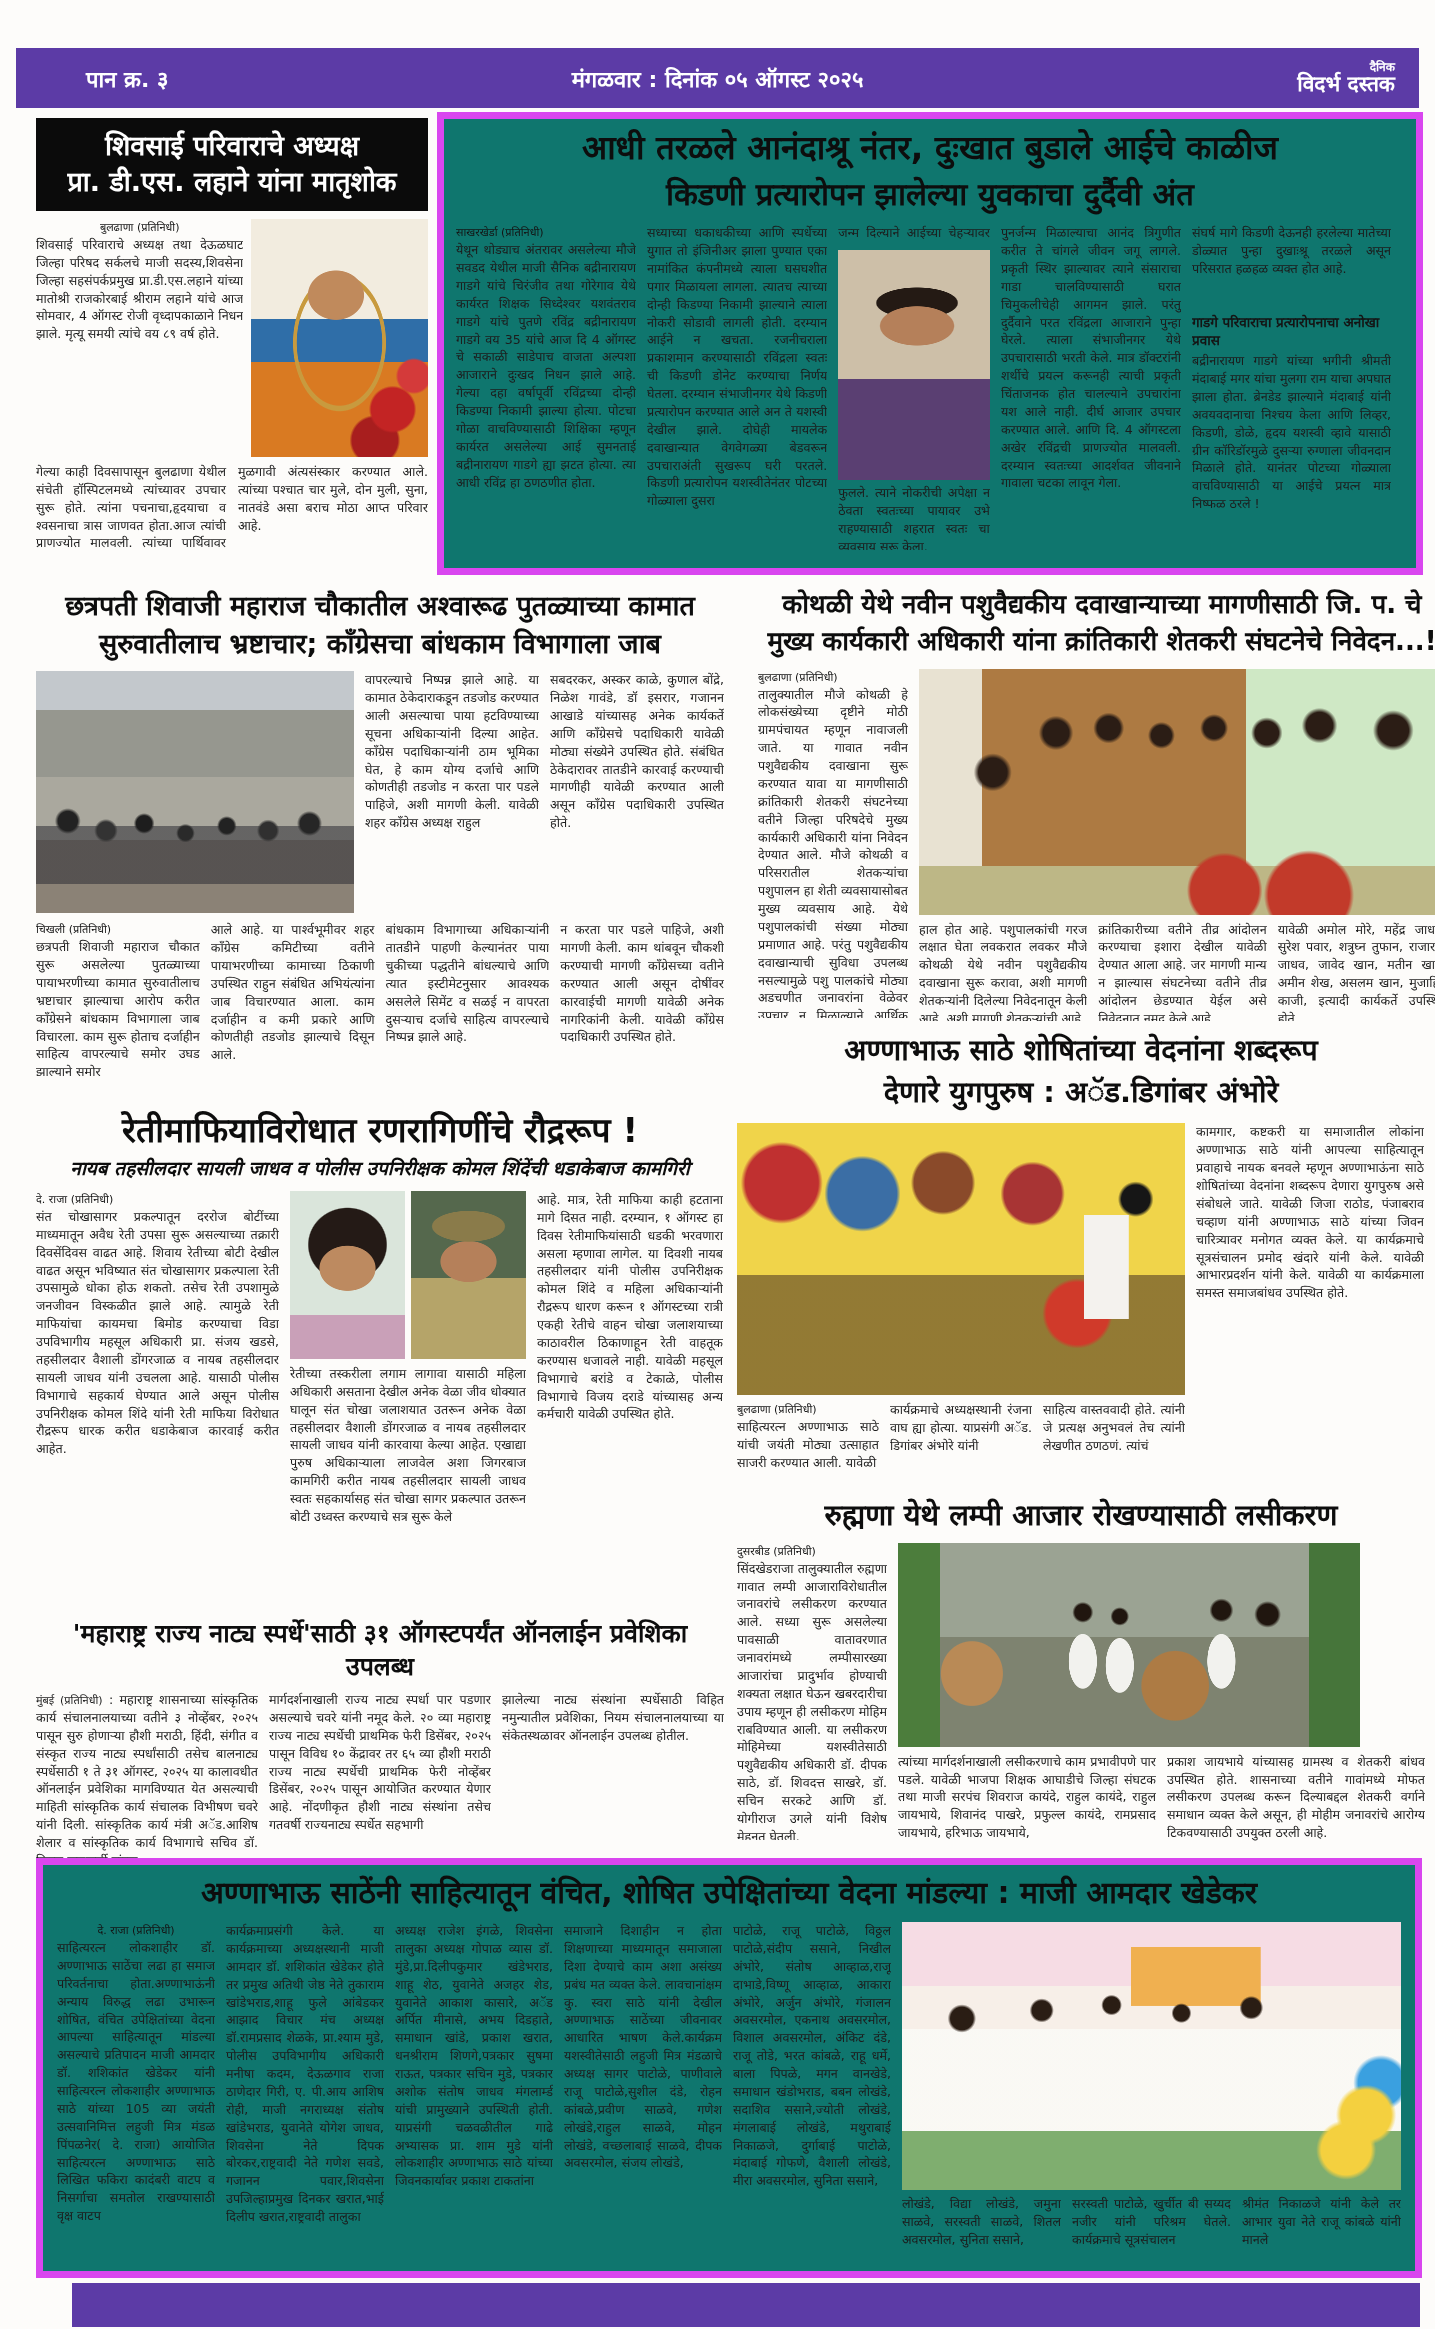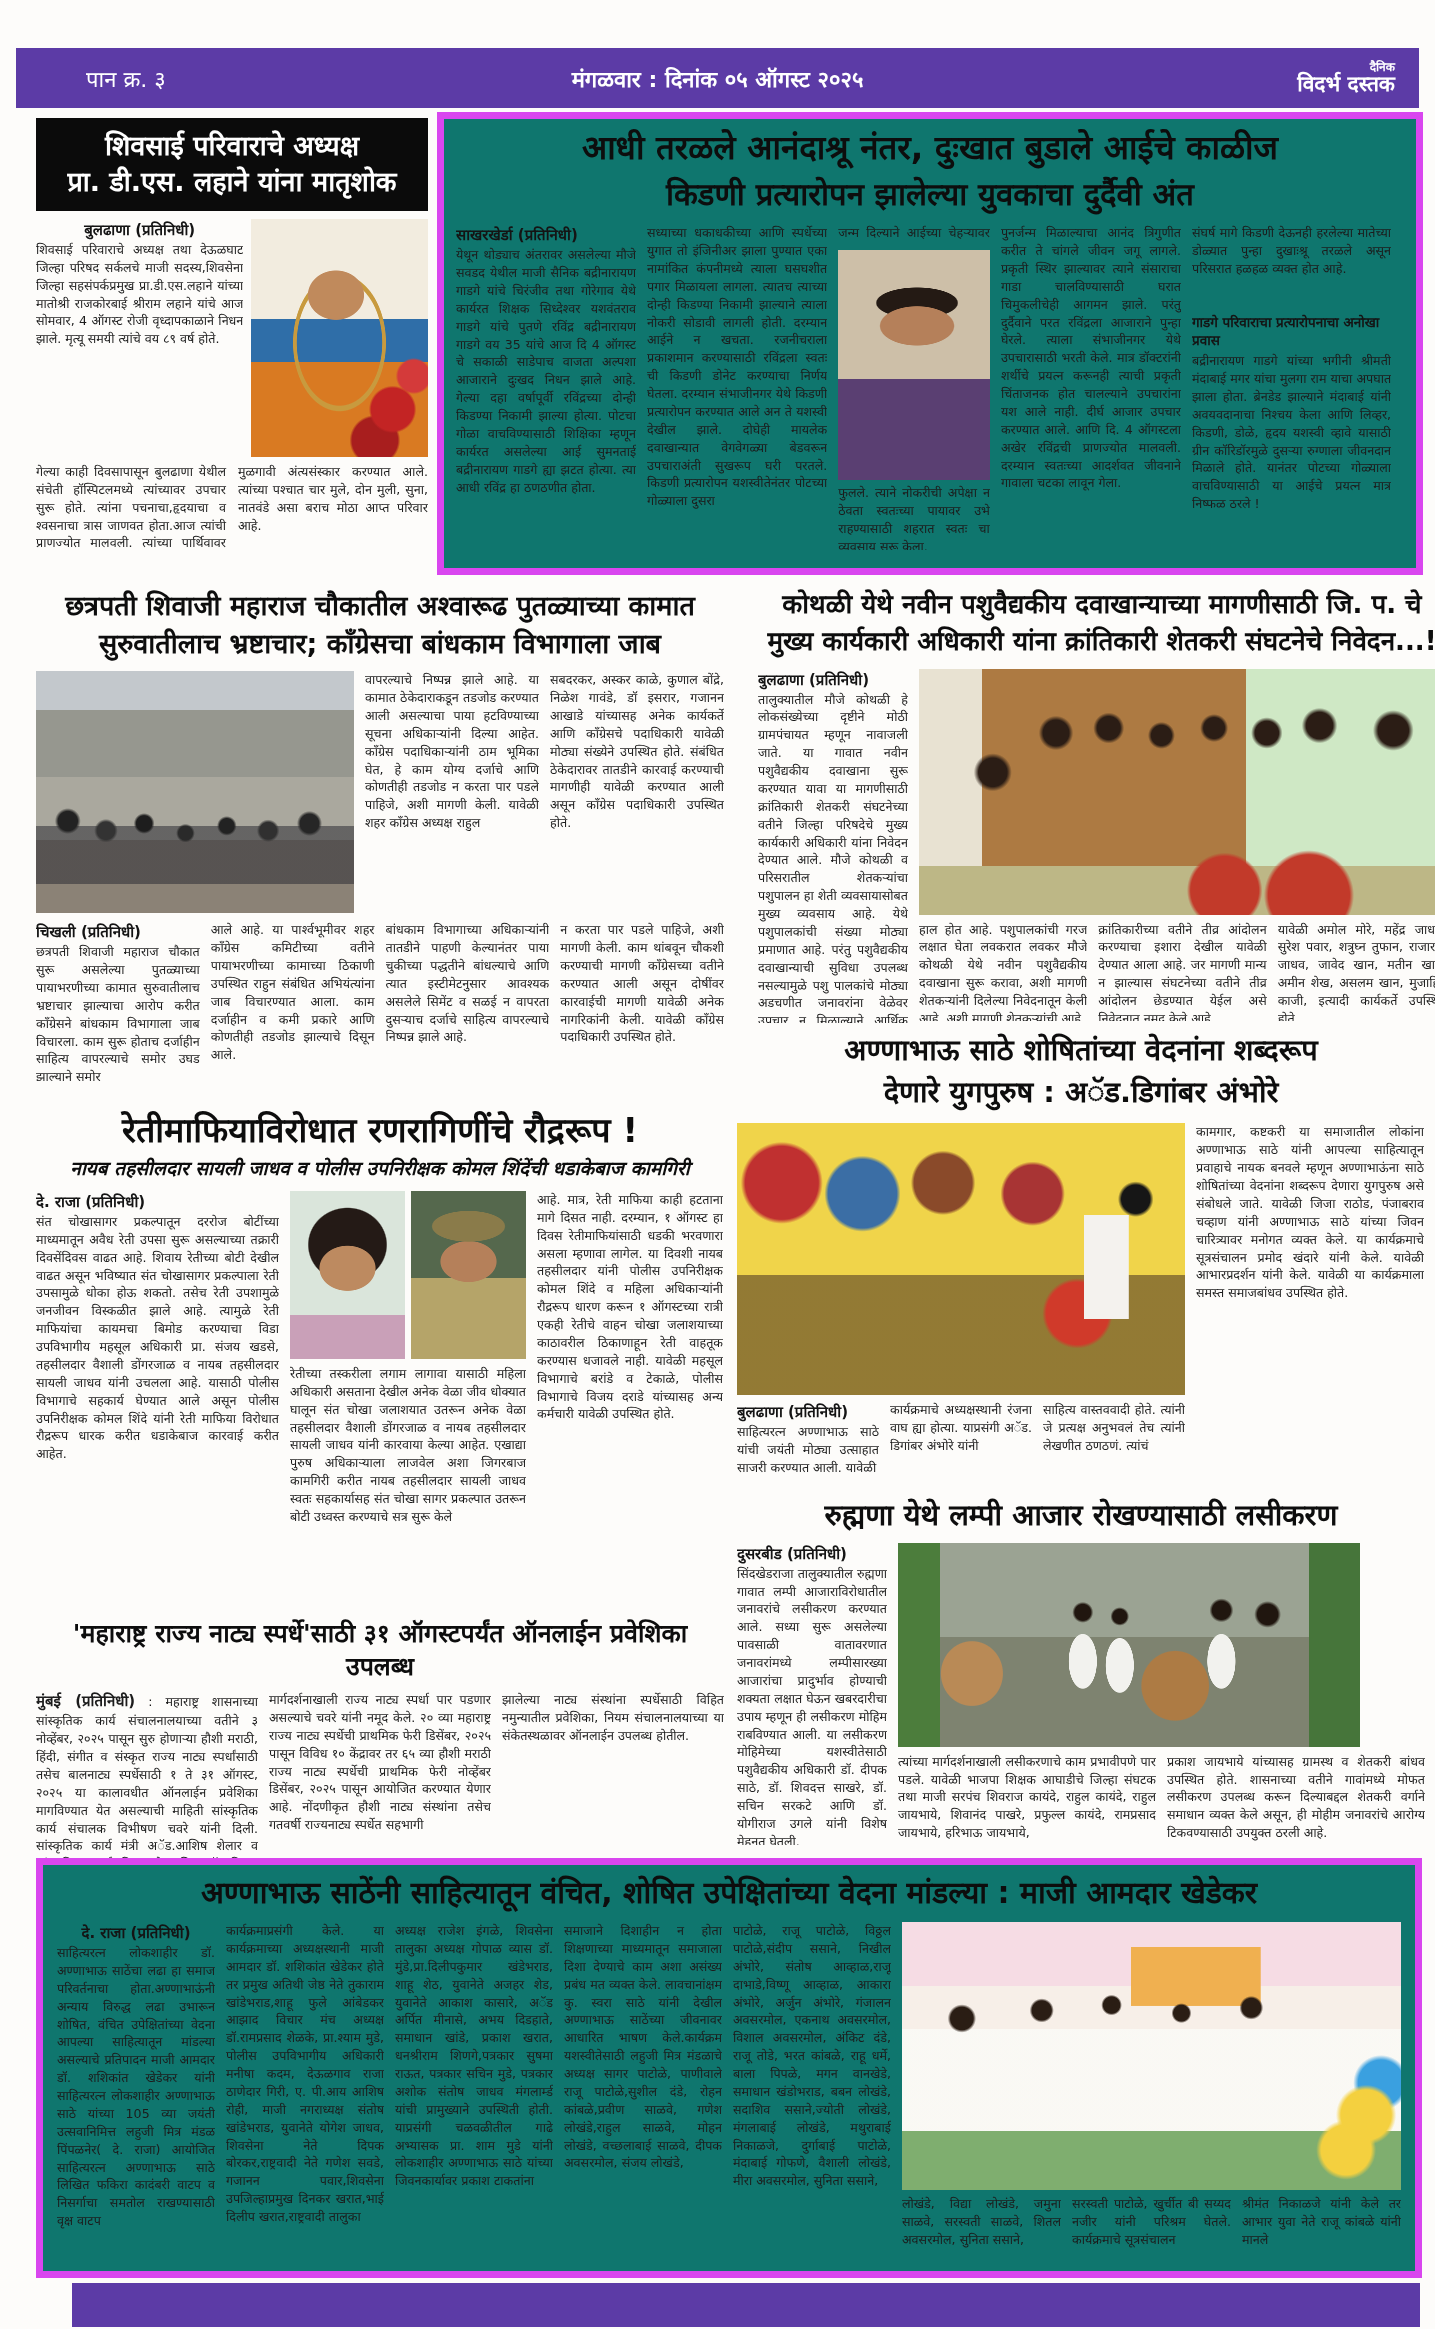--- a/index.html
+++ b/index.html
@@ -3,31 +3,31 @@
 <meta charset="utf-8">
 <style>
   * { margin:0; padding:0; box-sizing:border-box; }
   html,body { background:#e9e7e2; }
   body { font-family:"DejaVu Sans", sans-serif; color:#141414; }
   #page { position:relative; width:1435px; height:2329px; background:#fdfcfa; margin:0 auto; overflow:hidden; }
 
   
   .topbar { position:absolute; left:16px; top:48px; width:1403px; height:60px; background:#5c3ba6;
             display:flex; align-items:center; color:#fff; }
-  .topbar .pageno { width:300px; padding-left:70px; font-size:22px; font-weight:normal; }
+  .topbar .pageno { width:300px; padding-left:70px; font-size:22px; font-weight:bold; }
   .topbar .date { flex:1; text-align:center; font-size:22px; font-weight:bold; }
   .topbar .brand { width:300px; text-align:right; padding-right:24px; line-height:1.05; }
   .topbar .brand .sm { display:block; font-size:12px; font-weight:bold; }
   .topbar .brand .lg { display:block; font-size:21px; font-weight:bold; }
   .botbar { position:absolute; left:72px; top:2283px; width:1348px; height:44px; background:#5c3ba6; }
 
   
   .sec { position:absolute; }
   .bodytxt { font-size:12.6px; line-height:1.42; text-align:justify; color:#1c1c1c; overflow:hidden; }
-  .dateline { font-weight:bold; font-size:15px; margin-bottom:2px; }
+  .dateline { font-weight:normal; font-size:11px; margin-bottom:2px; }
   .cols { display:flex; gap:11px; }
   .col { overflow:hidden; }
 
   
   .h-black { background:#0b0b0b; color:#fff; text-align:center; font-weight:bold;
              padding:10px 6px; }
   .h-black .l { display:block; font-size:27px; line-height:1.35; }
   .hl { text-align:center; font-weight:bold; color:#0d0d0d; line-height:1.3; }
   .hl .l { display:block; }
 

